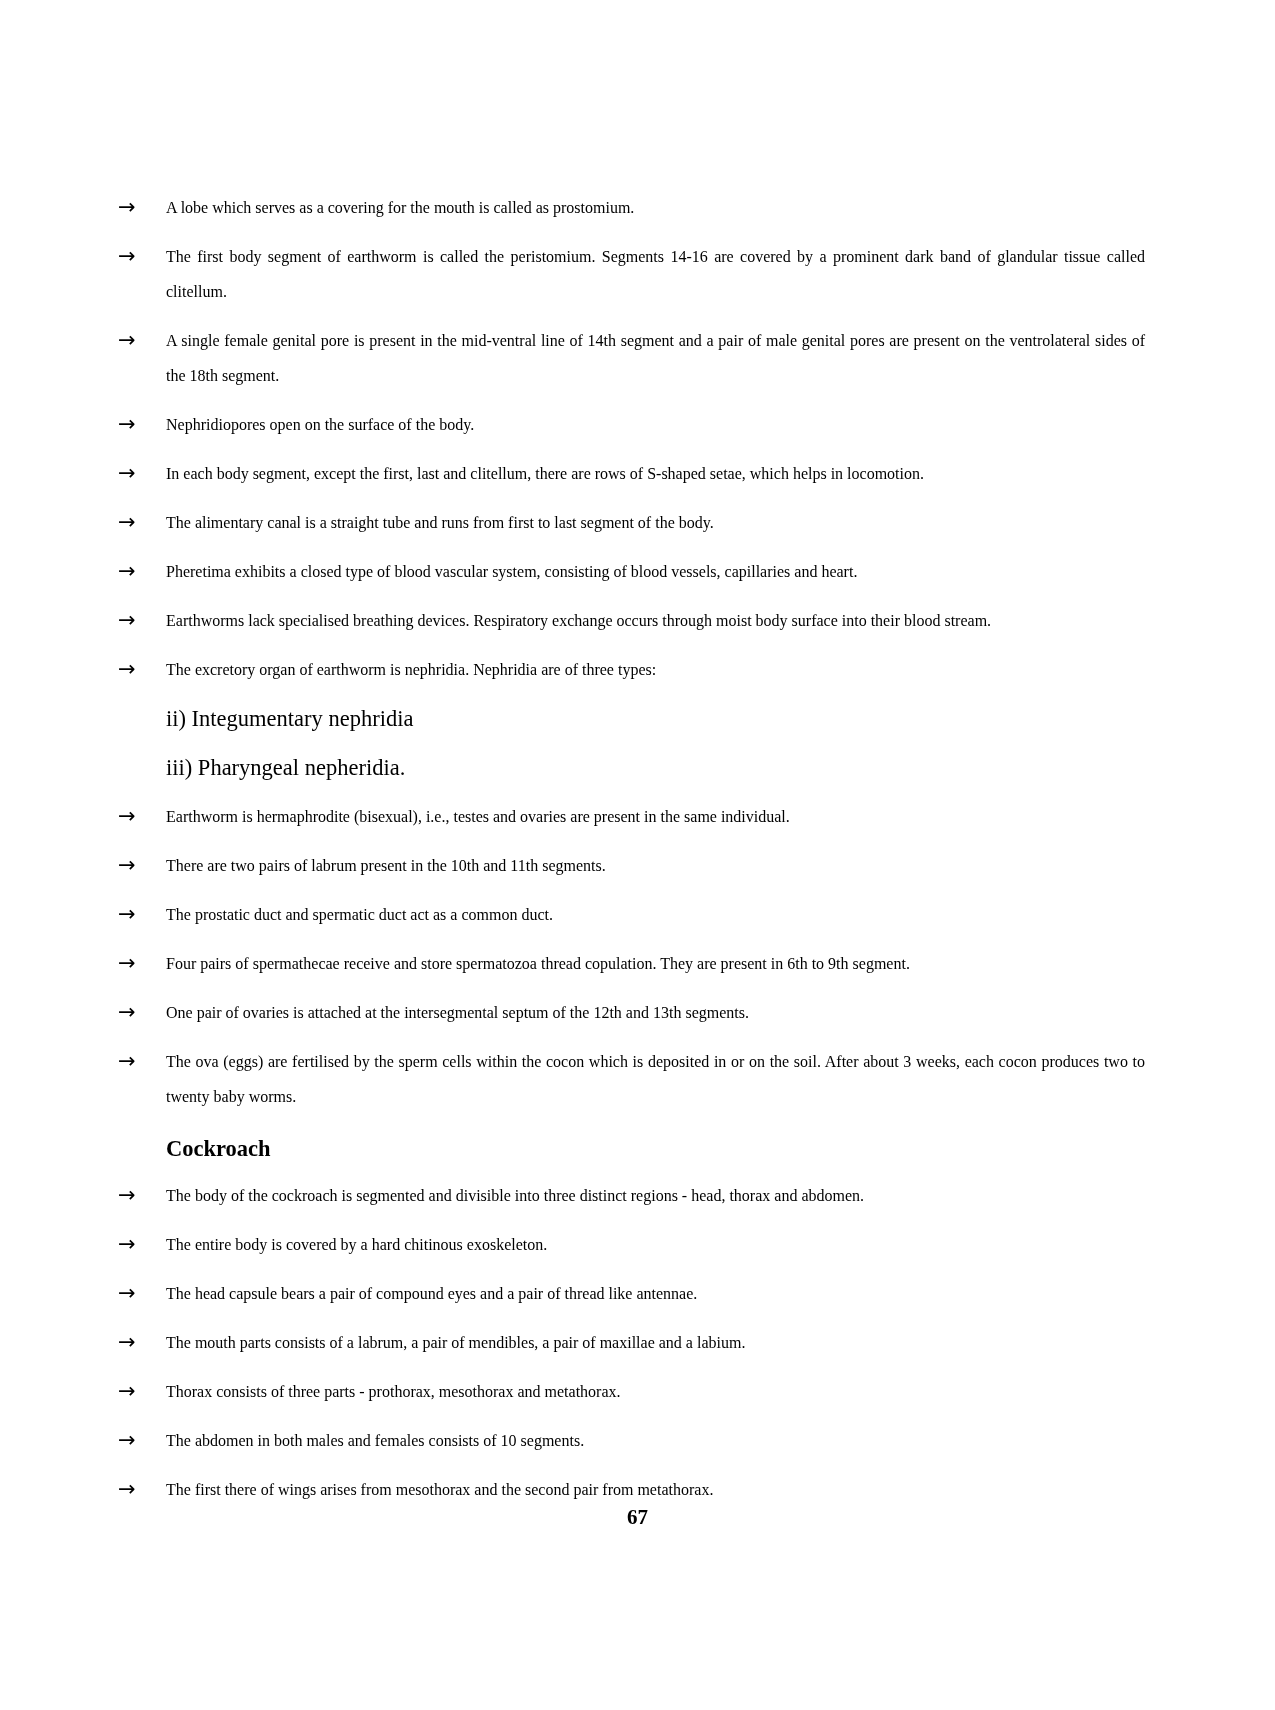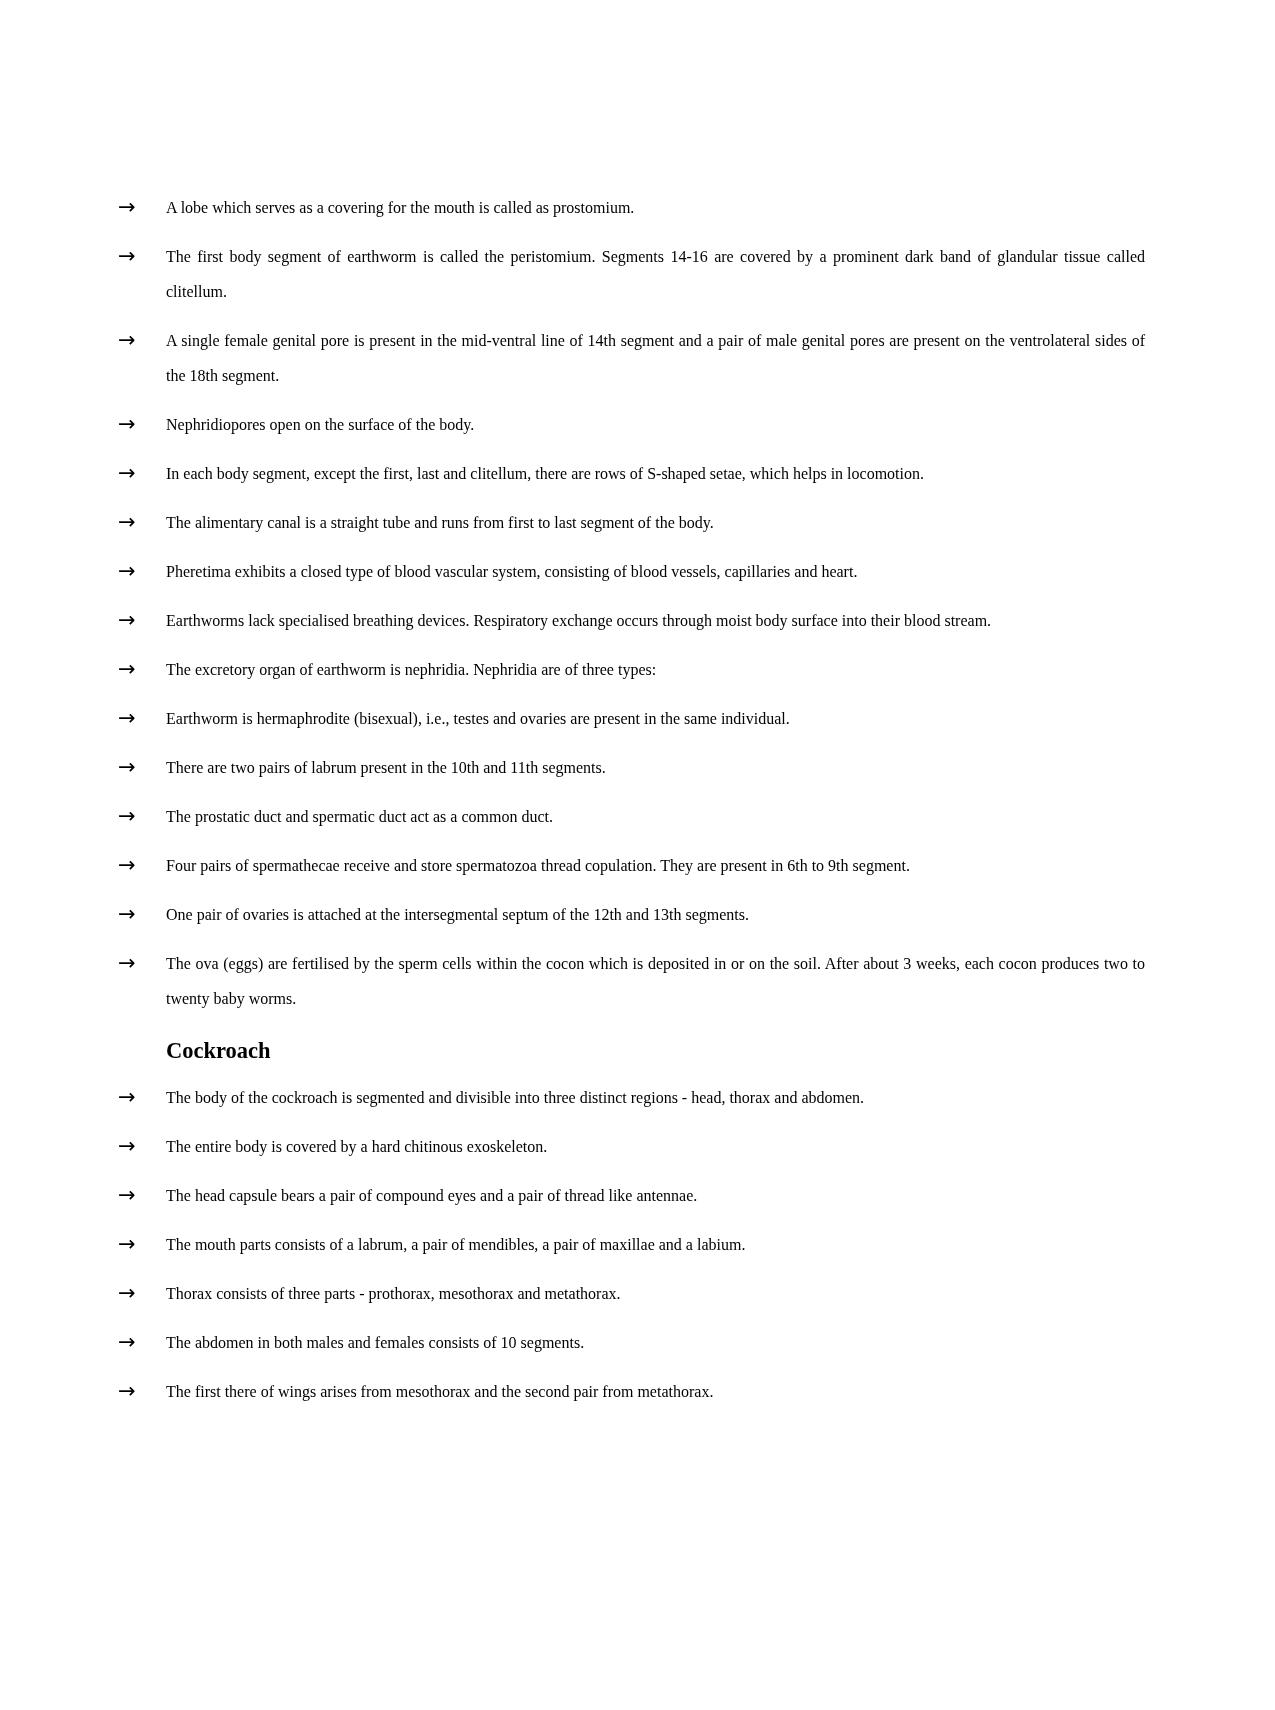--- a/index.html
+++ b/index.html
@@ -98,20 +98,22 @@
         <span class="bullet-text">Pheretima exhibits a closed type of blood vascular system, consisting of blood vessels, capillaries and heart.</span>
       </div>
       <div class="bullet-item">
         <span class="arrow">→</span>
         <span class="bullet-text">Earthworms lack specialised breathing devices. Respiratory exchange occurs through moist body surface into their blood stream.</span>
       </div>
       <div class="bullet-item">
         <span class="arrow">→</span>
         <span class="bullet-text">The excretory organ of earthworm is nephridia. Nephridia are of three types:</span>
       </div>
+      <div class="sub-item">ii) Integumentary nephridia</div>
+      <div class="sub-item">iii) Pharyngeal nepheridia.</div>
       <div class="bullet-item">
         <span class="arrow">→</span>
         <span class="bullet-text">Earthworm is hermaphrodite (bisexual), i.e., testes and ovaries are present in the same individual.</span>
       </div>
       <div class="bullet-item">
         <span class="arrow">→</span>
         <span class="bullet-text">There are two pairs of labrum present in the 10th and 11th segments.</span>
       </div>
       <div class="bullet-item">
         <span class="arrow">→</span>
@@ -152,13 +154,14 @@
       </div>
       <div class="bullet-item">
         <span class="arrow">→</span>
         <span class="bullet-text">The abdomen in both males and females consists of 10 segments.</span>
       </div>
       <div class="bullet-item">
         <span class="arrow">→</span>
         <span class="bullet-text">The first there of wings arises from mesothorax and the second pair from metathorax.</span>
       </div>
     </div>
+  <div class="page-number">67</div>
 </div>
 
 </body></html>

